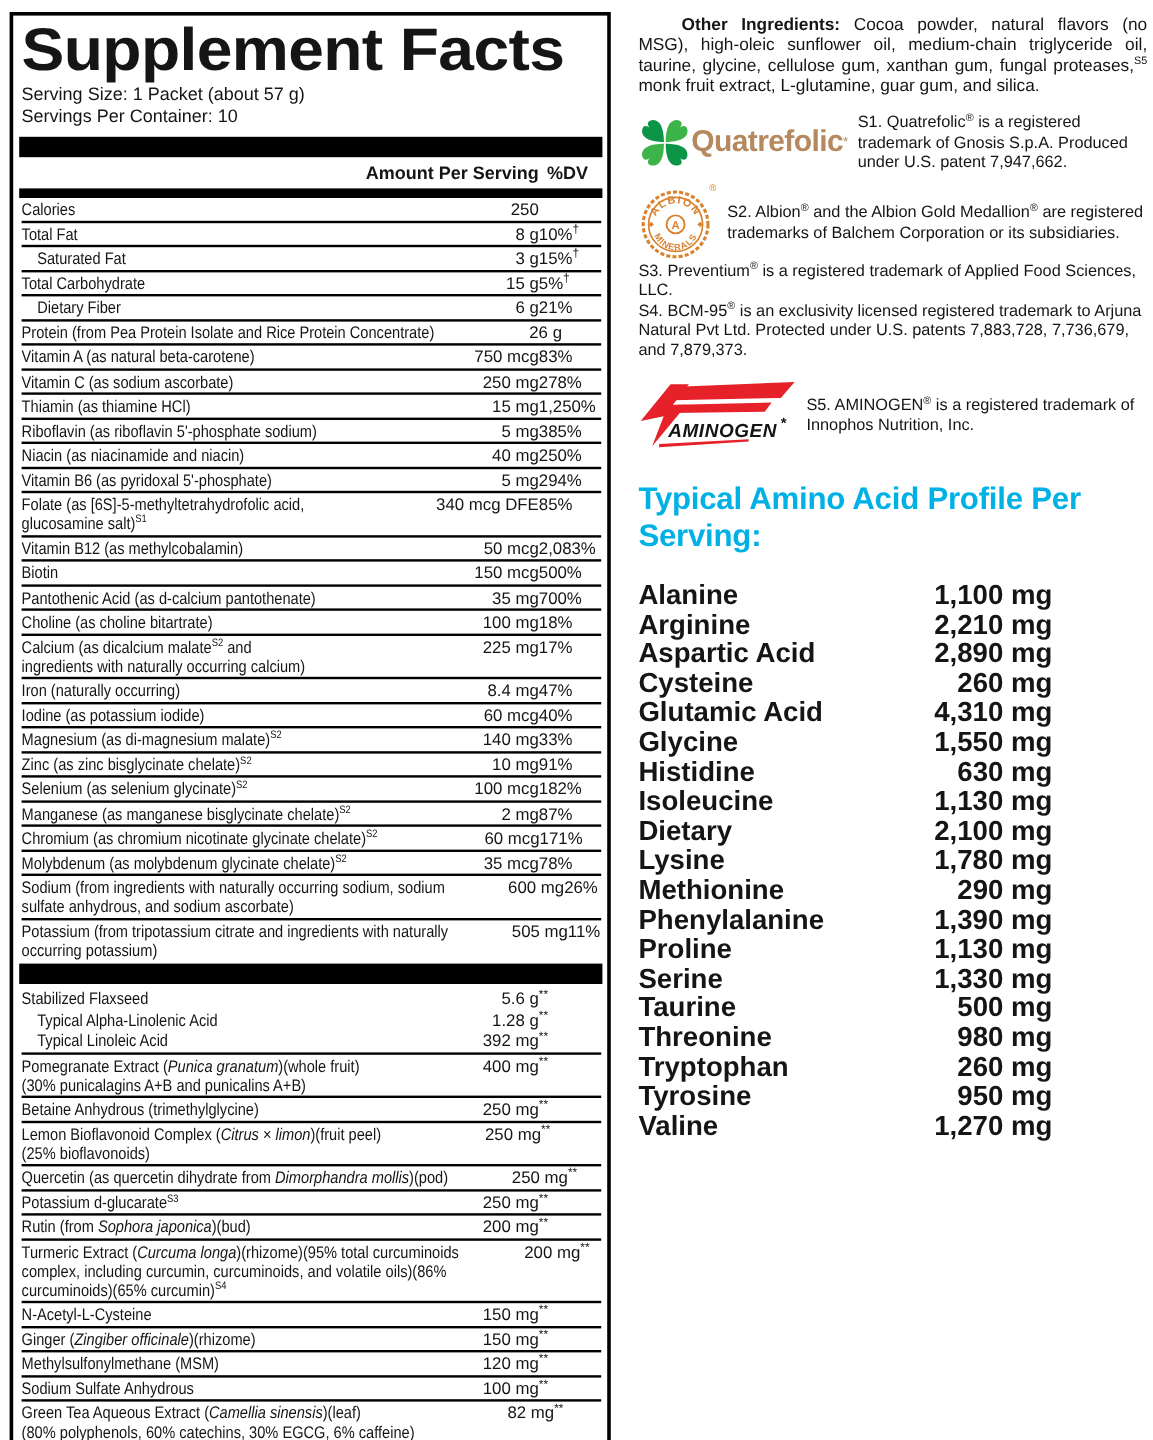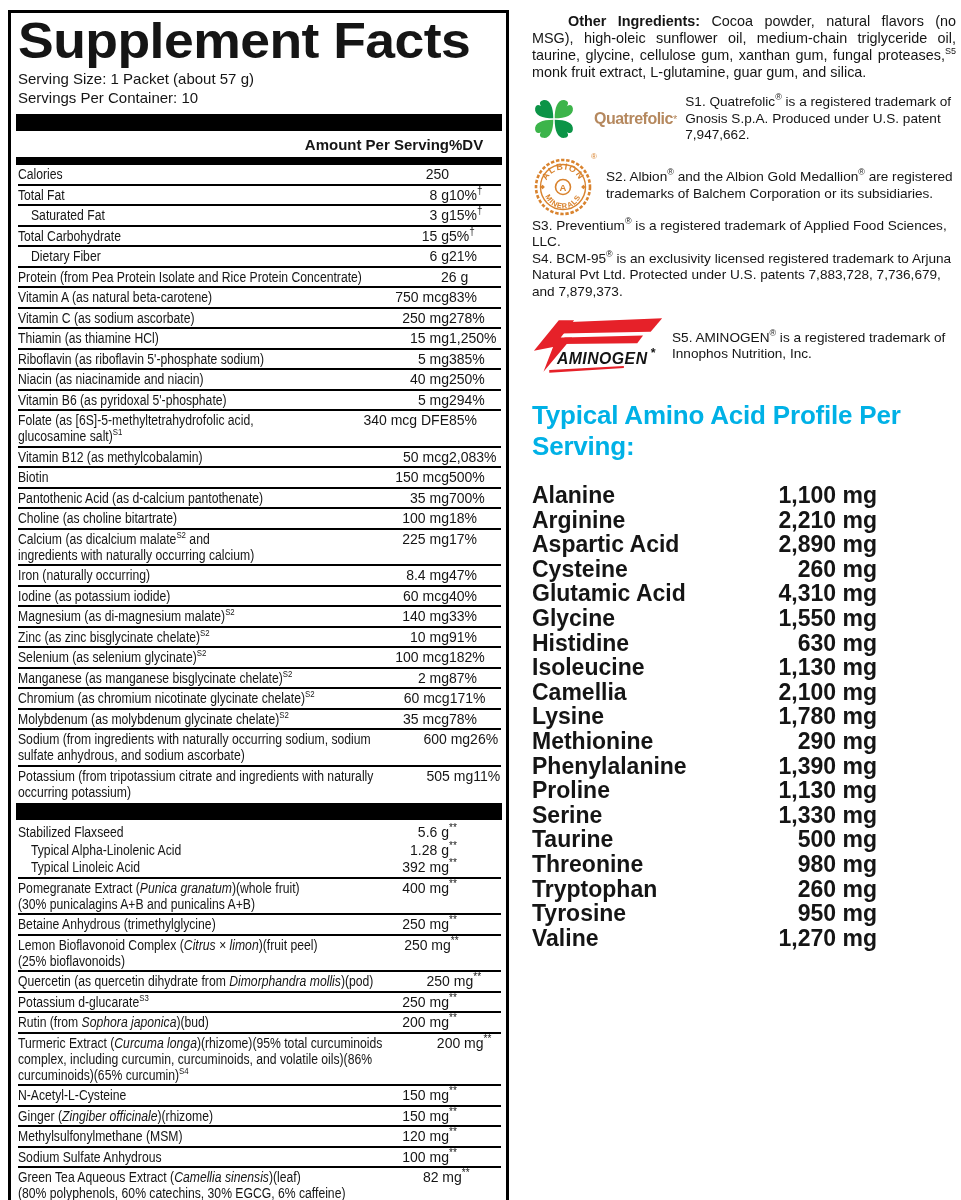--- a/index.html
+++ b/index.html
@@ -21,21 +21,21 @@
   }
   .serv{font-size:15px;line-height:19px;}
   .bar{background:#000;margin-left:-2px;margin-right:-1px;}
   .bar-lg{height:17px;}
   .bar-sm{height:8px;}
   .bar-top{margin-top:7px;}
   .cols-header{
     display:flex;justify-content:flex-end;align-items:flex-end;
     font-weight:bold;font-size:15px;padding:5px 0 4px 0;
   }
-  .cols-header .c-dv{width:48px;padding-right:4px;text-align:left;}
+  .cols-header .c-dv{width:48px;padding-right:4px;text-align:center;}
   .rows{width:100%;}
   .row{
     display:flex;align-items:flex-start;border-top:2px solid #000;
     font-size:14px;line-height:16px;padding:1px 0 1.5px 0;
   }
   .row.first{border-top:none;}
   .row.nosep{border-top:none;padding-top:0;}
   .row .n{flex:1;overflow:visible;}
   .row.ind .n{padding-left:13px;}
   .nx{display:inline-block;white-space:pre;transform:scaleX(0.87);transform-origin:0 0;}
@@ -45,21 +45,21 @@
   .d sup{font-size:10px;}
   
   .rcol{position:absolute;left:532px;top:13px;width:424px;}
   .oi{font-size:14.4px;line-height:17px;text-align:justify;}
   .oi-label{font-weight:bold;margin-left:36px;}
   .tm{display:flex;align-items:center;}
   .tm-note{font-size:13.6px;line-height:16.5px;}
   .tm-quatrefolic{margin-top:13px;align-items:center;}
   .tm-quatrefolic .tm-note{margin-left:8px;flex:1;}
   .q-logo{display:flex;align-items:center;white-space:nowrap;}
-  .q-word{font-size:16px;font-weight:bold;letter-spacing:-0.5px;color:var(--quatrefolic_bronze);margin-left:18px;}
+  .q-word{font-size:25px;font-weight:bold;letter-spacing:-0.5px;color:var(--quatrefolic_bronze);margin-left:0;}
   .q-mark{font-size:11px;color:var(--quatrefolic_bronze);vertical-align:super;line-height:0;}
   .tm-albion{margin-top:10px;}
   .tm-albion .tm-note{margin-left:10px;flex:1;}
   .albion-wrap{position:relative;width:64px;height:64px;flex:0 0 64px;}
   .albion-reg{position:absolute;right:-1px;top:-2px;font-size:8px;color:var(--albion_orange);}
   .tm-plain{margin-top:17px;}
   .tm-s4{margin-top:23px;}
   .tm-aminogen{margin-top:16px;}
   .tm-aminogen .tm-note{margin-left:6px;flex:1;}
   .amino-title{
@@ -413,21 +413,21 @@
       </div>
       <div class="amino-row">
         <span class="an">Histidine</span>
         <span class="av">630 mg</span>
       </div>
       <div class="amino-row">
         <span class="an">Isoleucine</span>
         <span class="av">1,130 mg</span>
       </div>
       <div class="amino-row">
-        <span class="an">Camellia</span>
+        <span class="an">Dietary</span>
         <span class="av">2,100 mg</span>
       </div>
       <div class="amino-row">
         <span class="an">Lysine</span>
         <span class="av">1,780 mg</span>
       </div>
       <div class="amino-row">
         <span class="an">Methionine</span>
         <span class="av">290 mg</span>
       </div>

